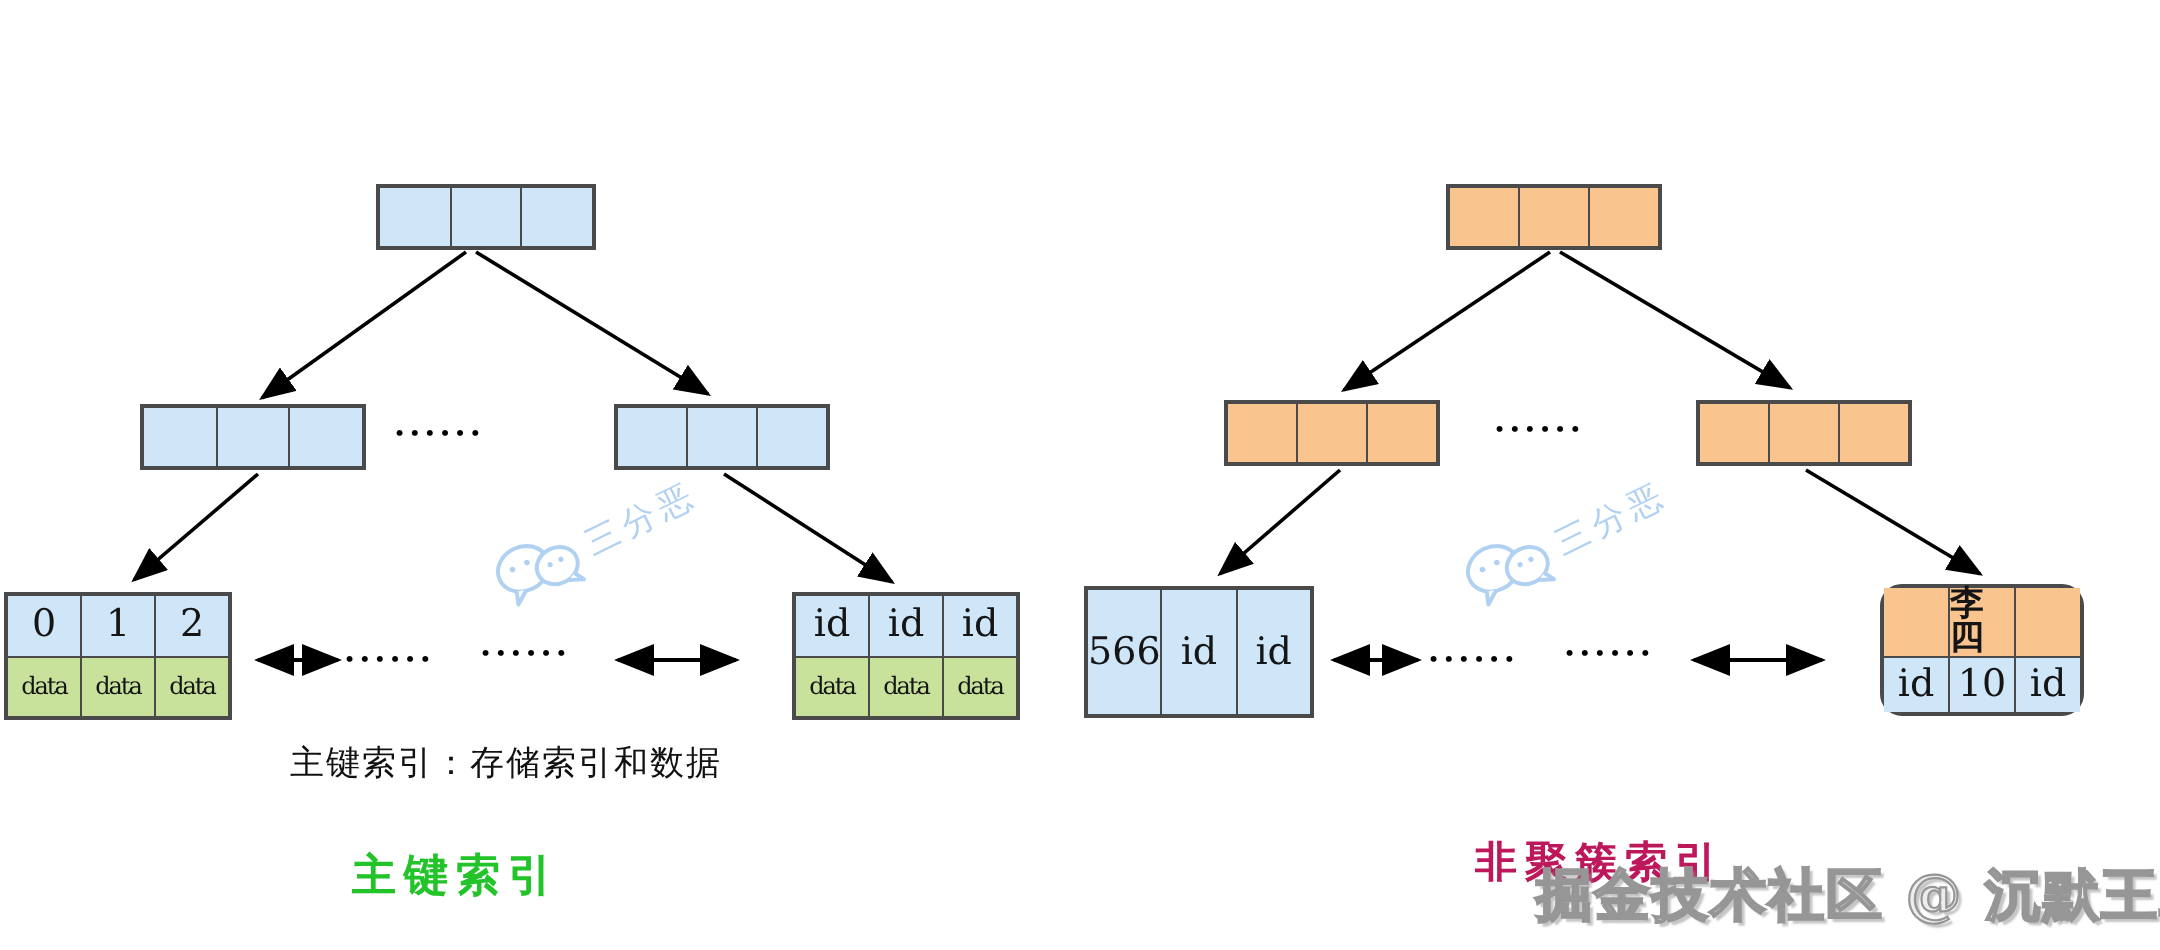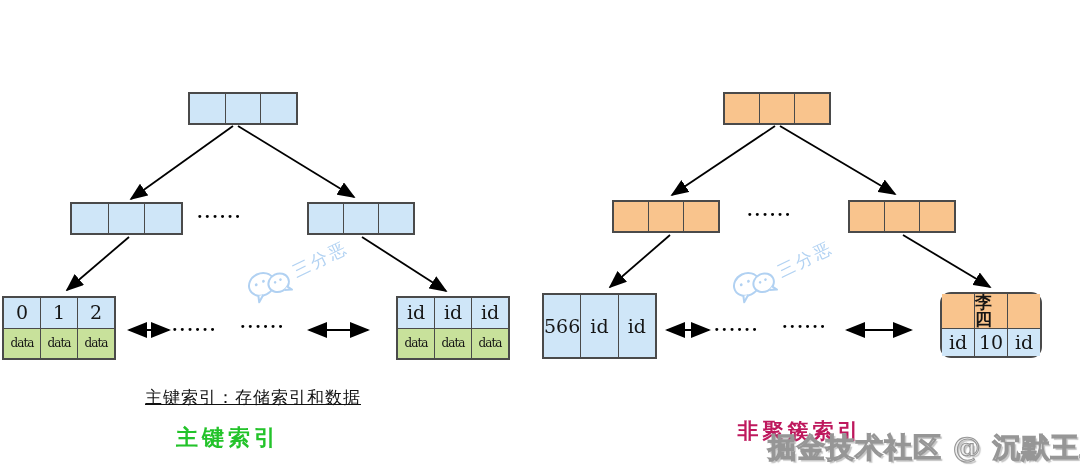--- a/index.html
+++ b/index.html
@@ -120,21 +120,21 @@
       <div>id</div>
       <div>id</div>
     </div>
     <div class="leaf-row row-green">
       <div>data</div>
       <div>data</div>
       <div>data</div>
     </div>
   </div>
 
-  <div class="abs caption" style="left:103px; top:386px; width:300px;text-decoration:underline;">主键索引：存储索引和数据</div>
+  <div class="abs caption" style="left:103px; top:370px; width:300px;">主键索引：存储索引和数据</div>
   <div class="abs big-label green-label" style="left:128px; top:423px; width:200px;">主键索引</div>
 
   <div class="abs node orange" style="left:723px; top:92px;  width:108px; height:33px;">
       <div></div>
       <div></div>
       <div></div>
     </div>
   <div class="abs node orange" style="left:612px; top:200px; width:108px; height:33px;">
       <div></div>
       <div></div>

